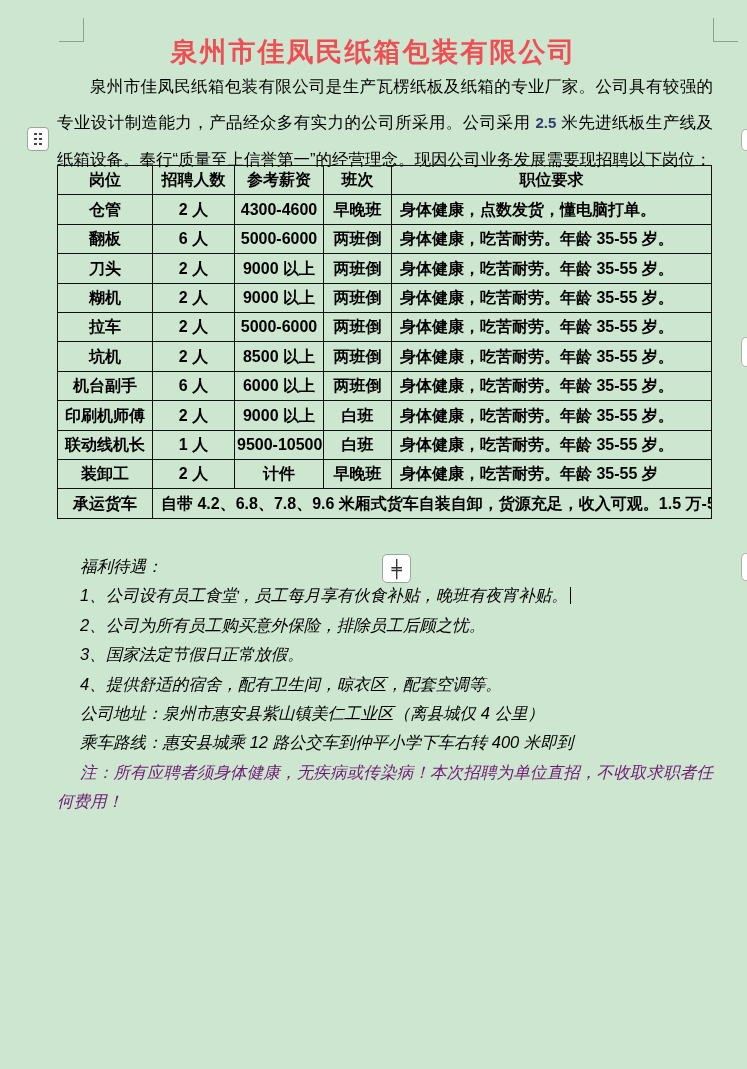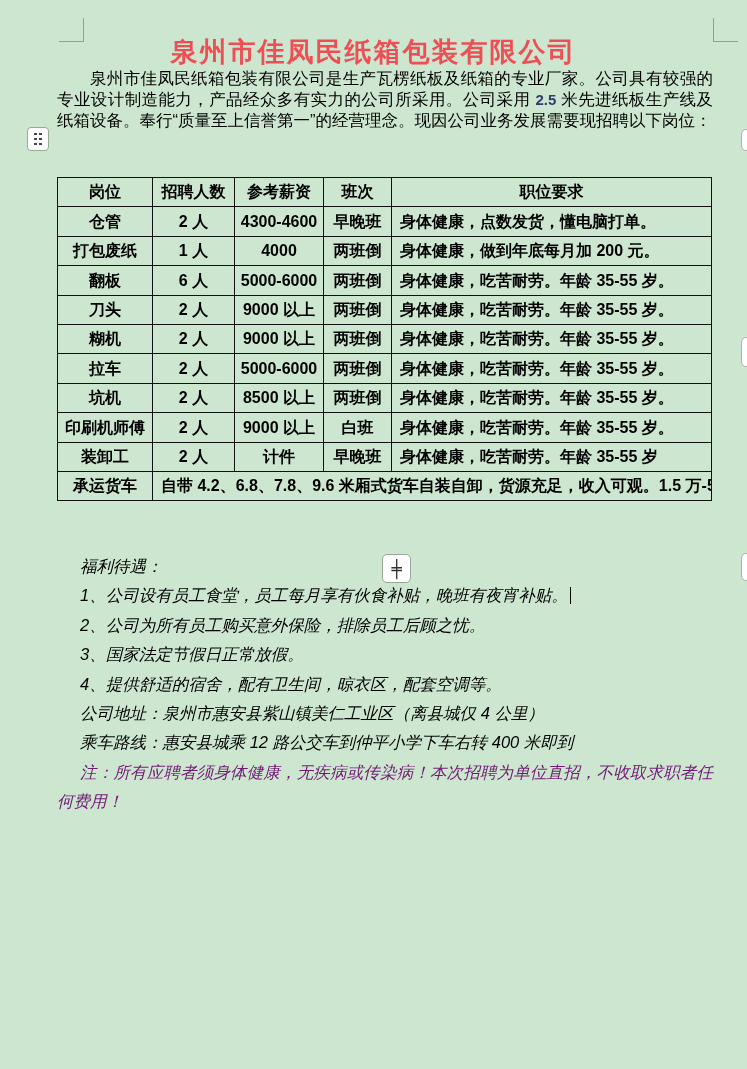--- a/index.html
+++ b/index.html
@@ -14,37 +14,37 @@
   
   .title {
     position: absolute; top: 34px; left: 0; width: 747px;
     text-align: center; font-size: 27px; font-weight: bold;
     color: #ee4f55; letter-spacing: 2px;
     font-family: "Liberation Serif", serif;
   }
   
   .intro {
     position: absolute; left: 57px; top: 68px; width: 656px;
-    font-size: 16.5px; line-height: 21px; text-indent: 2em;
+    font-size: 16.5px; line-height: 36px; text-indent: 2em;
     text-align: justify;
   }
   .num-blue { color: #2c3e6b; font-weight: bold; font-size: 15px; }
   
   .move-handle {
     position: absolute; left: 27px; top: 127px; width: 22px; height: 24px;
     background: #fff; border: 1px solid #9aa89a; border-radius: 4px;
     display: flex; align-items: center; justify-content: center;
   }
   .dots { display: grid; grid-template-columns: repeat(2, 4px); grid-auto-rows: 4px; gap: 1px; }
   .dots i { width: 2.5px; height: 2.5px; background: #444; margin: auto; }
   
   table.jobs {
     position: absolute; left: 57px; top: 165px; width: 654px;
     border-collapse: collapse; table-layout: fixed;
-    font-size: 16px; font-weight: bold; margin-top: 12px;
+    font-size: 16px; font-weight: bold;
   }
   table.jobs th, table.jobs td {
     border: 1.4px solid #111; height: 29.4px; padding: 0 2px;
     text-align: center; vertical-align: middle; line-height: 1.1;
     overflow: hidden; white-space: nowrap;
   }
   table.jobs td.req { text-align: left; padding-left: 8px; }
   
   .resize-handle {
     position: absolute; left: 382px; top: 554px; width: 29px; height: 29px;
@@ -114,27 +114,20 @@
     </thead>
     <tbody id="job-rows">
         <tr>
           <td>仓管</td>
           <td>2 人</td>
           <td>4300-4600</td>
           <td>早晚班</td>
           <td class="req">身体健康，点数发货，懂电脑打单。</td>
         </tr>
         <tr>
-          <td>打包废纸</td>
-          <td>1 人</td>
-          <td>4000</td>
-          <td>两班倒</td>
-          <td class="req">身体健康，做到年底每月加 200 元。</td>
-        </tr>
-        <tr>
           <td>翻板</td>
           <td>6 人</td>
           <td>5000-6000</td>
           <td>两班倒</td>
           <td class="req">身体健康，吃苦耐劳。年龄 35-55 岁。</td>
         </tr>
         <tr>
           <td>刀头</td>
           <td>2 人</td>
           <td>9000 以上</td>
@@ -156,23 +149,37 @@
           <td class="req">身体健康，吃苦耐劳。年龄 35-55 岁。</td>
         </tr>
         <tr>
           <td>坑机</td>
           <td>2 人</td>
           <td>8500 以上</td>
           <td>两班倒</td>
           <td class="req">身体健康，吃苦耐劳。年龄 35-55 岁。</td>
         </tr>
         <tr>
+          <td>机台副手</td>
+          <td>6 人</td>
+          <td>6000 以上</td>
+          <td>两班倒</td>
+          <td class="req">身体健康，吃苦耐劳。年龄 35-55 岁。</td>
+        </tr>
+        <tr>
           <td>印刷机师傅</td>
           <td>2 人</td>
           <td>9000 以上</td>
+          <td>白班</td>
+          <td class="req">身体健康，吃苦耐劳。年龄 35-55 岁。</td>
+        </tr>
+        <tr>
+          <td>联动线机长</td>
+          <td>1 人</td>
+          <td>9500-10500</td>
           <td>白班</td>
           <td class="req">身体健康，吃苦耐劳。年龄 35-55 岁。</td>
         </tr>
         <tr>
           <td>装卸工</td>
           <td>2 人</td>
           <td>计件</td>
           <td>早晚班</td>
           <td class="req">身体健康，吃苦耐劳。年龄 35-55 岁</td>
         </tr>

